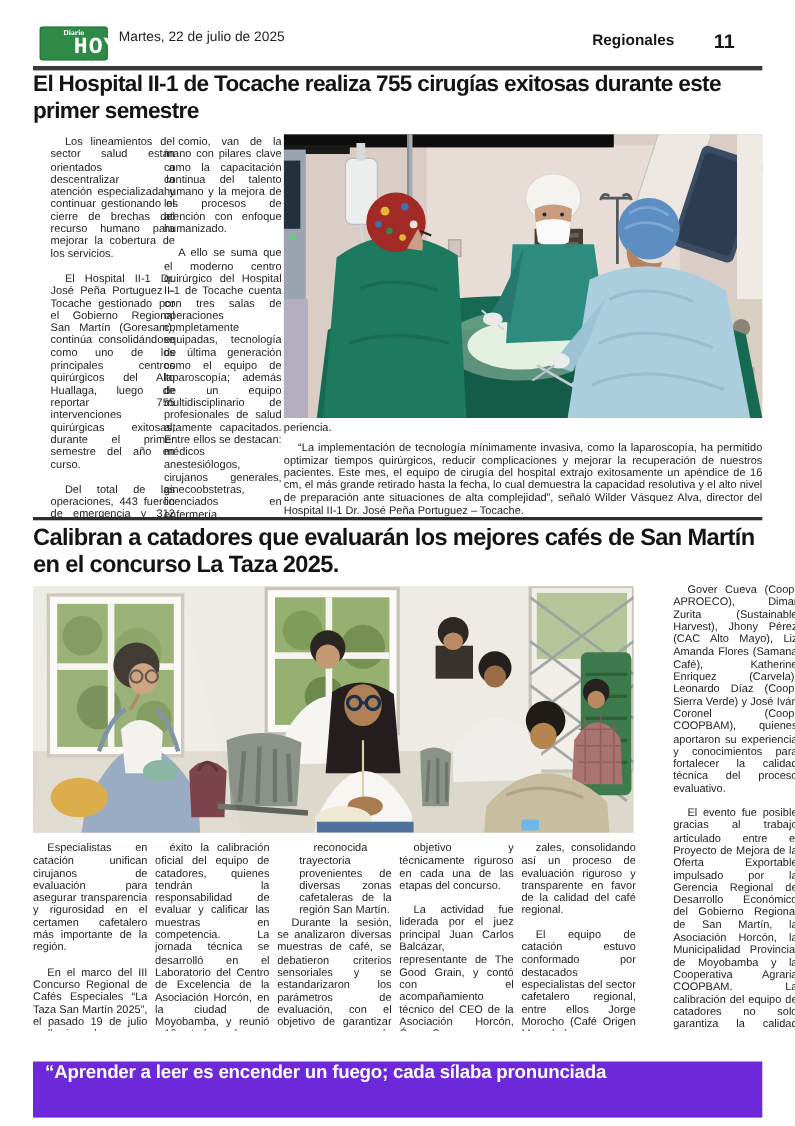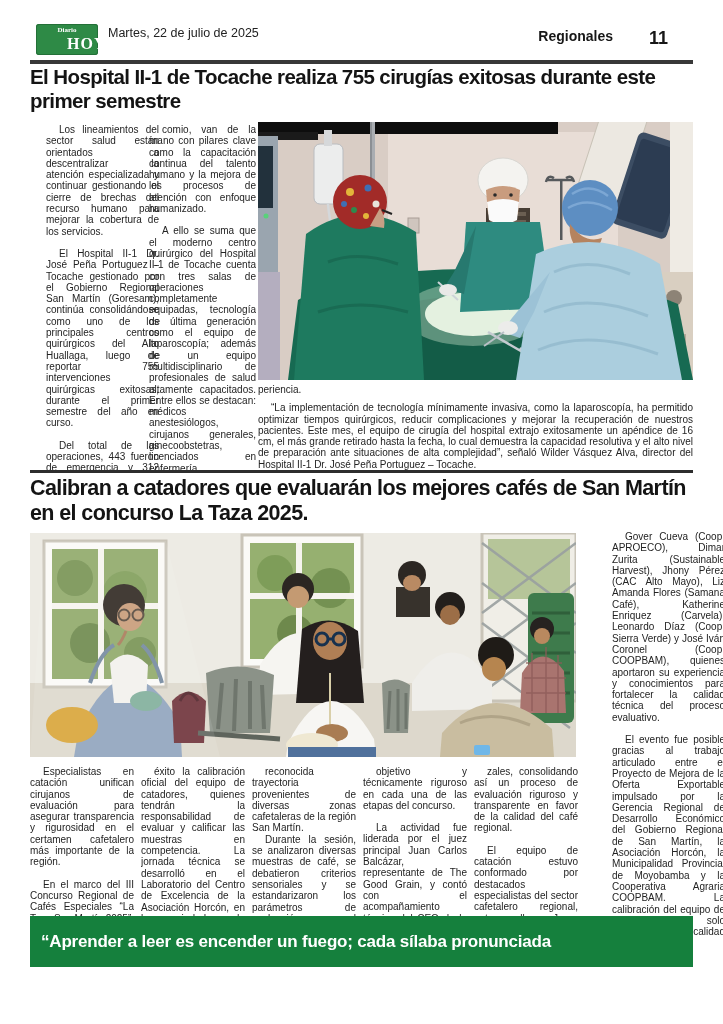--- a/index.html
+++ b/index.html
@@ -4,22 +4,22 @@
 <style>
   html,body{margin:0;padding:0;background:#ffffff;}
   #page{position:relative;width:723px;height:1024px;background:#ffffff;overflow:hidden;
         font-family:"Liberation Sans",sans-serif;color:#1e1e1e;}
   
   #hdr{position:absolute;top:24px;left:30px;right:30px;height:34px;}
   .logo{position:absolute;left:6px;top:0;width:62px;height:31px;background:#2e8a46;
         border-radius:3px;text-align:center;color:#fff;box-shadow:inset 0 0 0 1px #247038;}
   .logo .sm{display:block;font-size:7px;font-weight:bold;line-height:9px;margin-top:2px;
         font-family:"Liberation Serif",serif;}
-  .logo .big{display:block;font-size:16px;font-weight:bold;line-height:17px;letter-spacing:1px;
-        font-family:Liberation Serif, serif;padding-left:31px;}
+  .logo .big{display:block;font-size:21px;font-weight:bold;line-height:17px;letter-spacing:1px;
+        font-family:Liberation Mono, monospace;padding-left:31px;}
   .date{position:absolute;left:78px;top:2px;font-size:12.5px;color:#222;}
   .section{position:absolute;right:80px;top:4px;font-size:14px;font-weight:bold;color:#171717;}
   .pageno{position:absolute;right:25px;top:4px;font-size:18px;font-weight:bold;color:#171717;text-align:center;}
   .rule{position:absolute;left:30px;right:30px;height:4px;background:#383838;}
   .rule.thin{height:3px;background:#2d2d2d;}
   
   .headline{position:absolute;left:30px;right:30px;text-align:left;font-weight:bold;
             color:#141414;letter-spacing:-0.6px;}
   #h1a{top:65px;font-size:20.5px;line-height:23.5px;}
   #h2a{top:476px;font-size:21.5px;line-height:25px;}
@@ -33,22 +33,22 @@
   #a1c2{position:absolute;top:124px;left:149px;width:107px;height:346px;}
   #photo1{position:absolute;top:122px;left:258px;width:435px;height:258px;background:#d8cbc4;}
   #a1below{position:absolute;top:384px;left:258px;width:435px;height:86px;}
   #a1below p.lead{text-indent:0;margin:0 0 7px 0;}
   
   #photo2{position:absolute;top:533px;left:30px;width:546px;height:224px;background:#e9e6df;}
   #a2right{position:absolute;top:531px;left:612px;width:113px;height:406px;}
   .bcol{position:absolute;top:766px;height:171px;width:104px;}
   #bc1{left:30px;} #bc2{left:141px;} #bc3{left:252px;} #bc4{left:363px;} #bc5{left:474px;}
   
-  #banner{position:absolute;top:916px;left:30px;right:30px;height:51px;background:#15803d;
-          display:flex;align-items:center;}
+  #banner{position:absolute;top:965px;left:30px;right:30px;height:51px;background:#6d28d9;
+          display:flex;}
   #banner .q{color:#ffffff;font-weight:bold;font-size:17px;letter-spacing:-0.2px;padding-left:11px;}
   svg{display:block;width:100%;height:100%;}
 </style>
 </head>
 <body>
 
 <div id="page">
 
   <div id="hdr">
     <div class="logo">
@@ -272,21 +272,21 @@
   </div>
 
   <div id="bc1" class="bcol col bodytxt">
     <p>Especialistas en catación unifican cirujanos de evaluación para asegurar transparencia y rigurosidad en el certamen cafetalero más importante de la región.</p>
     <p class="tight">En el marco del III Concurso Regional de Cafés Especiales “La Taza San Martín 2025”, el pasado 19 de julio se llevó a cabo con</p>
   </div>
   <div id="bc2" class="bcol col bodytxt">
     <p class="tight">éxito la calibración oficial del equipo de catadores, quienes tendrán la responsabilidad de evaluar y calificar las muestras en competencia. La jornada técnica se desarrolló en el Laboratorio del Centro de Excelencia de la Asociación Horcón, en la ciudad de Moyobamba, y reunió a 10 catadores de</p>
   </div>
   <div id="bc3" class="bcol col bodytxt">
-    <p style="margin-bottom:0;">reconocida trayectoria provenientes de diversas zonas cafetaleras de la región San Martín.</p>
+    <p style="margin-bottom:0;margin-left:20px;">reconocida trayectoria provenientes de diversas zonas cafetaleras de la región San Martín.</p>
     <p class="tight">Durante la sesión, se analizaron diversas muestras de café, se debatieron criterios sensoriales y se estandarizaron los parámetros de evaluación, con el objetivo de garantizar un proceso de calificación transparente,</p>
   </div>
   <div id="bc4" class="bcol col bodytxt">
     <p>objetivo y técnicamente riguroso en cada una de las etapas del concurso.</p>
     <p class="tight">La actividad fue liderada por el juez principal Juan Carlos Balcázar, representante de The Good Grain, y contó con el acompañamiento técnico del CEO de la Asociación Horcón, Óscar Gon-</p>
   </div>
   <div id="bc5" class="bcol col bodytxt">
     <p>zales, consolidando así un proceso de evaluación riguroso y transparente en favor de la calidad del café regional.</p>
     <p class="tight">El equipo de catación estuvo conformado por destacados especialistas del sector cafetalero regional, entre ellos Jorge Morocho (Café Origen Morocho),</p>
   </div>

